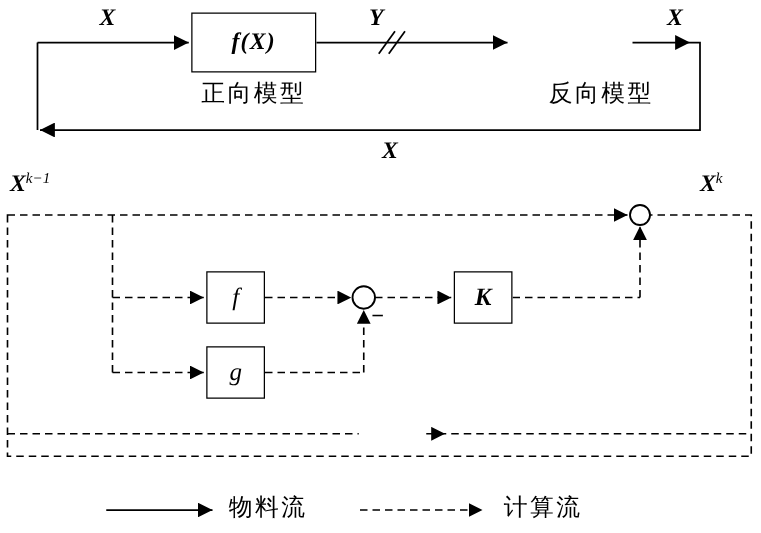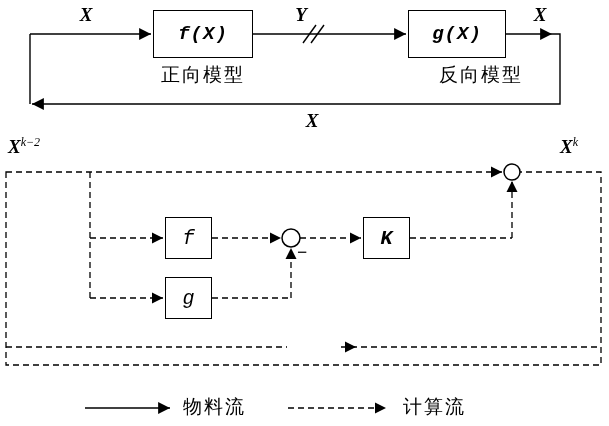--- a/index.html
+++ b/index.html
@@ -14,21 +14,20 @@
   }
   svg.wires { position: absolute; left: 0; top: 0; }
   .box {
     position: absolute;
     border: 1.6px solid #000;
     background: #fff;
     box-sizing: border-box;
     display: flex;
     align-items: center;
     justify-content: center;
-    font-family: Liberation Mono, monospace;
   }
   .lbl { position: absolute; white-space: nowrap; line-height: 1; }
   .cx { transform: translateX(-50%); }
   .math { font-style: italic; font-weight: bold; }
   .fs19 { font-size: 19px; }
   .fn { font-style: italic; font-weight: bold; font-size: 19px; letter-spacing: 1px; }
   .fnsmall { font-style: italic; font-weight: normal; font-size: 20px; }
   .fnbold { font-style: italic; font-weight: bold; font-size: 20px; }
   .caption {
     position: absolute;
@@ -98,33 +97,30 @@
   </svg>
 
   <span class="lbl math fs19 cx" style="left:86px; top:5px">X</span>
 
   <div class="box" style="left:153px; top:10px; width:100px; height:48px">
     <span class="fn">f(X)</span>
   </div>
 
   <span class="lbl math fs19 cx" style="left:301px; top:5px">Y</span>
 
-  <div class="box" style="left:408px; top:10px; width:98px; height:48px">
-    <span class="fn">g(X)</span>
-  </div>
 
   <span class="lbl math fs19 cx" style="left:540px; top:5px">X</span>
 
   <div class="caption" style="left:153px; top:62px; width:100px">正向模型</div>
   <div class="caption" style="left:432px; top:62px; width:98px">反向模型</div>
 
   <span class="lbl math fs19 cx" style="left:312px; top:111px">X</span>
 
   <span class="lbl" style="left:8px; top:136px">
-    <span class="math fs19">X</span><sup class="supk">k−2</sup>
+    <span class="math fs19">X</span><sup class="supk">k−1</sup>
   </span>
 
   <span class="lbl" style="left:560px; top:136px">
     <span class="math fs19">X</span><sup class="supk">k</sup>
   </span>
 
   <div class="box" style="left:165px; top:217px; width:47px; height:42px">
     <span class="fnsmall">f</span>
   </div>
 

